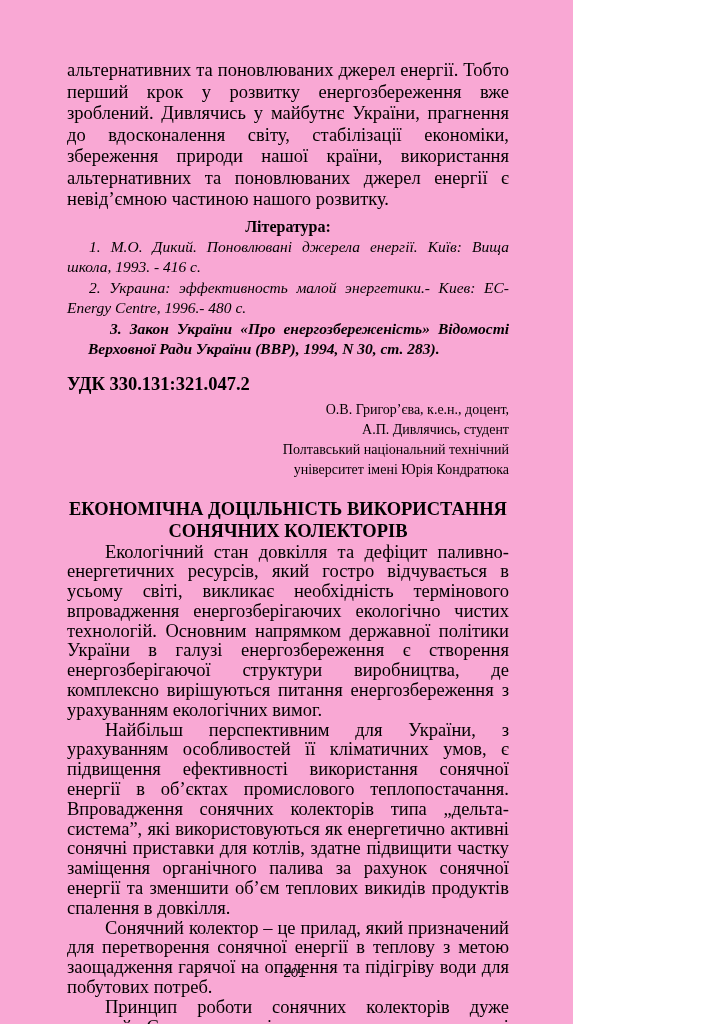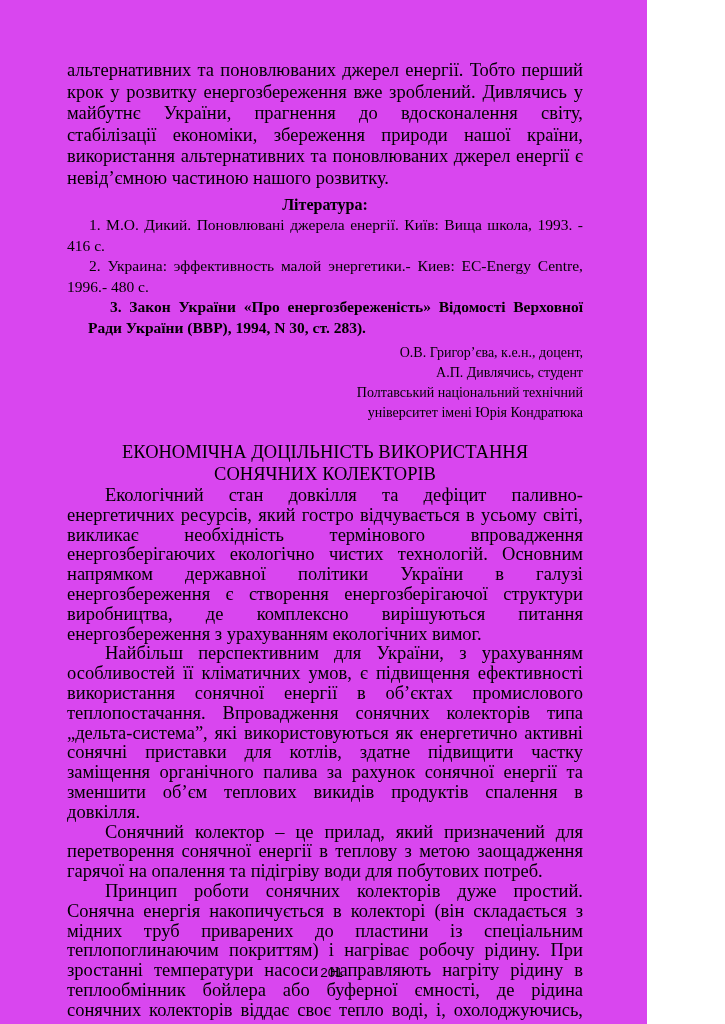--- a/index.html
+++ b/index.html
@@ -2,23 +2,23 @@
 <html lang="uk"><head>
 <meta charset="utf-8">
 <style>
   html, body {
     margin: 0;
     padding: 0;
     background: #ffffff;
   }
   .page {
     position: relative;
-    width: 647px;
+    width: 573px;
     height: 1024px;
-    background: #d946ef;
+    background: #f9a8d4;
     color: #000000;
     font-family: "Liberation Serif", "DejaVu Serif", serif;
     box-sizing: border-box;
     padding: 60px 64px 0 67px;
     overflow: hidden;
   }
   p { margin: 0; }
 
   .intro {
     font-size: 18.5px;
@@ -29,20 +29,21 @@
   .lit-heading {
     margin-top: 6px;
     font-size: 16px;
     line-height: 20px;
     font-weight: bold;
     text-align: center;
   }
   .ref {
     font-size: 15.5px;
     line-height: 20.5px;
+    font-style: italic;
     text-align: justify;
     text-indent: 22px;
   }
   .ref-bold {
     font-weight: bold;
     margin-left: 21px;
   }
 
   .udk {
     margin-top: 13px;
@@ -55,21 +56,21 @@
     margin-top: 5px;
     font-size: 14px;
     line-height: 20px;
     text-align: right;
   }
 
   .doc-title {
     margin-top: 18px;
     font-size: 18.5px;
     line-height: 22px;
-    font-weight: normal;
+    font-weight: bold;
     text-align: center;
   }
 
   .body-block {
     margin-top: 1px;
   }
   .body-block p {
     font-size: 18.5px;
     line-height: 19.8px;
     text-align: justify;
@@ -94,20 +95,21 @@
 
   <p class="intro">альтернативних та поновлюваних джерел енергії. Тобто перший крок у розвитку енергозбереження вже зроблений. Дивлячись у майбутнє України, прагнення до вдосконалення світу, стабілізації економіки, збереження природи нашої країни, використання альтернативних та поновлюваних джерел енергії є невід’ємною частиною нашого розвитку.</p>
 
   <div>
     <p class="lit-heading">Література:</p>
     <p class="ref">1. М.О. Дикий. Поновлювані джерела енергії. Київ: Вища школа, 1993. - 416 с.</p>
     <p class="ref">2. Украина: эффективность малой энергетики.- Киев: EC-Energy Centre, 1996.- 480 с.</p>
     <p class="ref ref-bold">3. Закон України «Про енергозбереженість» Відомості Верховної Ради України (ВВР), 1994, N 30, ст. 283).</p>
   </div>
 
+  <p class="udk">УДК 330.131:321.047.2</p>
 
   <div class="authors">
     <p>О.В. Григор’єва, к.е.н., доцент,</p>
     <p>А.П. Дивлячись, студент</p>
     <p>Полтавський національний технічний</p>
     <p>університет імені Юрія Кондратюка</p>
   </div>
 
   <div class="doc-title">
     <p>ЕКОНОМІЧНА ДОЦІЛЬНІСТЬ ВИКОРИСТАННЯ</p>

